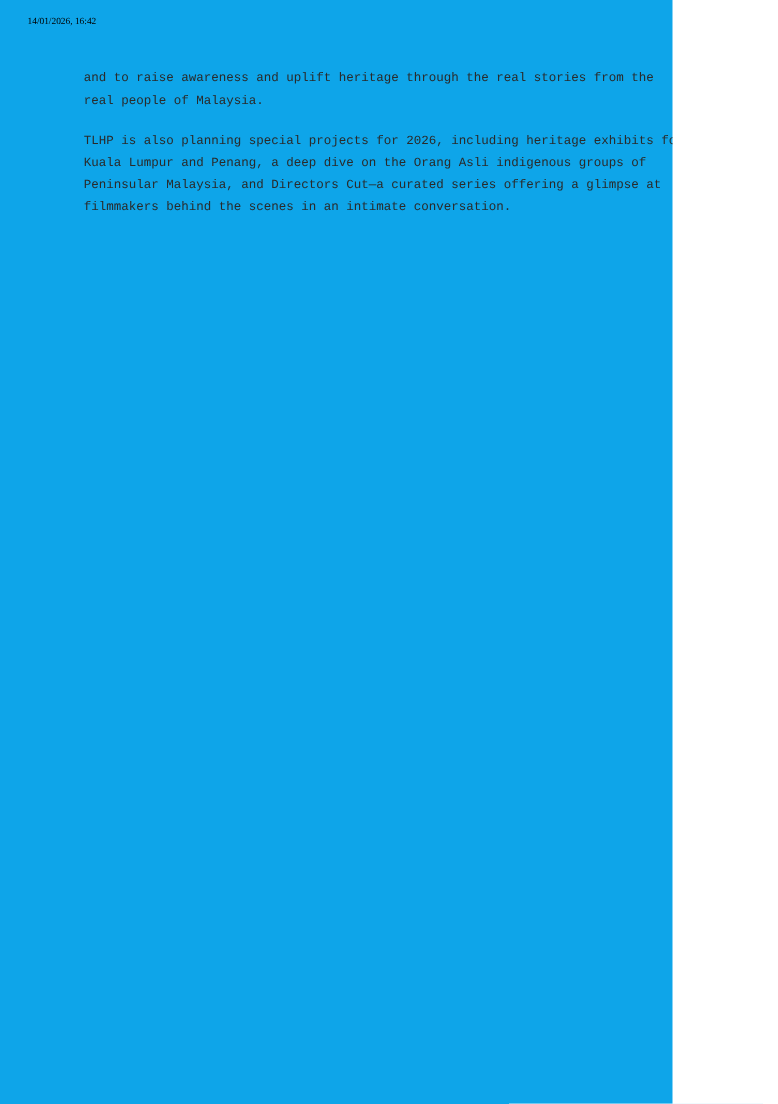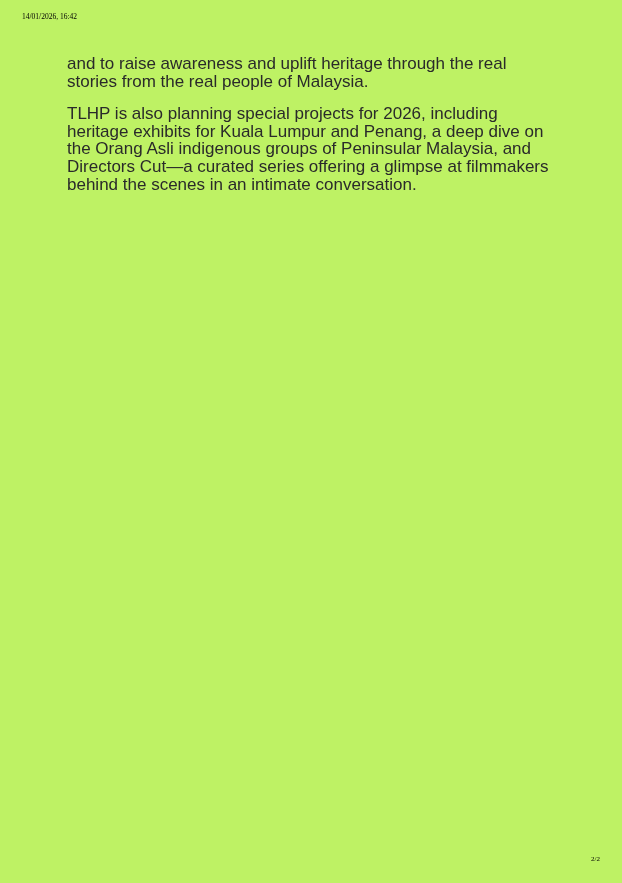--- a/index.html
+++ b/index.html
@@ -2,23 +2,23 @@
 <html><head>
 <meta charset="utf-8">
 <style>
   html, body {
     margin: 0;
     padding: 0;
     background: #ffffff;
   }
   .page {
     position: relative;
-    width: 622px;
+    width: 538px;
     height: 883px;
-    background: #bef264;
+    background: #0ea5e9;
     overflow: hidden;
     font-family: "Liberation Sans", sans-serif;
     color: #000000;
   }
   
   .page-header {
     position: absolute;
     top: 12px;
     left: 0;
     width: 622px;
@@ -43,22 +43,22 @@
   }
   
   .content {
     position: absolute;
     left: 67px;
     top: 55px;
     width: 482px;
   }
   .content p {
     margin: 0 0 15px 0;
-    font-family: Liberation Sans, sans-serif;
-    font-size: 17px;
+    font-family: Liberation Mono, monospace;
+    font-size: 10px;
     line-height: 17.6px;
     color: #2a2a2a;
     text-align: left;
   }
   .content p:last-child {
     margin-bottom: 0;
   }
   
   .page-footer {
     position: absolute;

